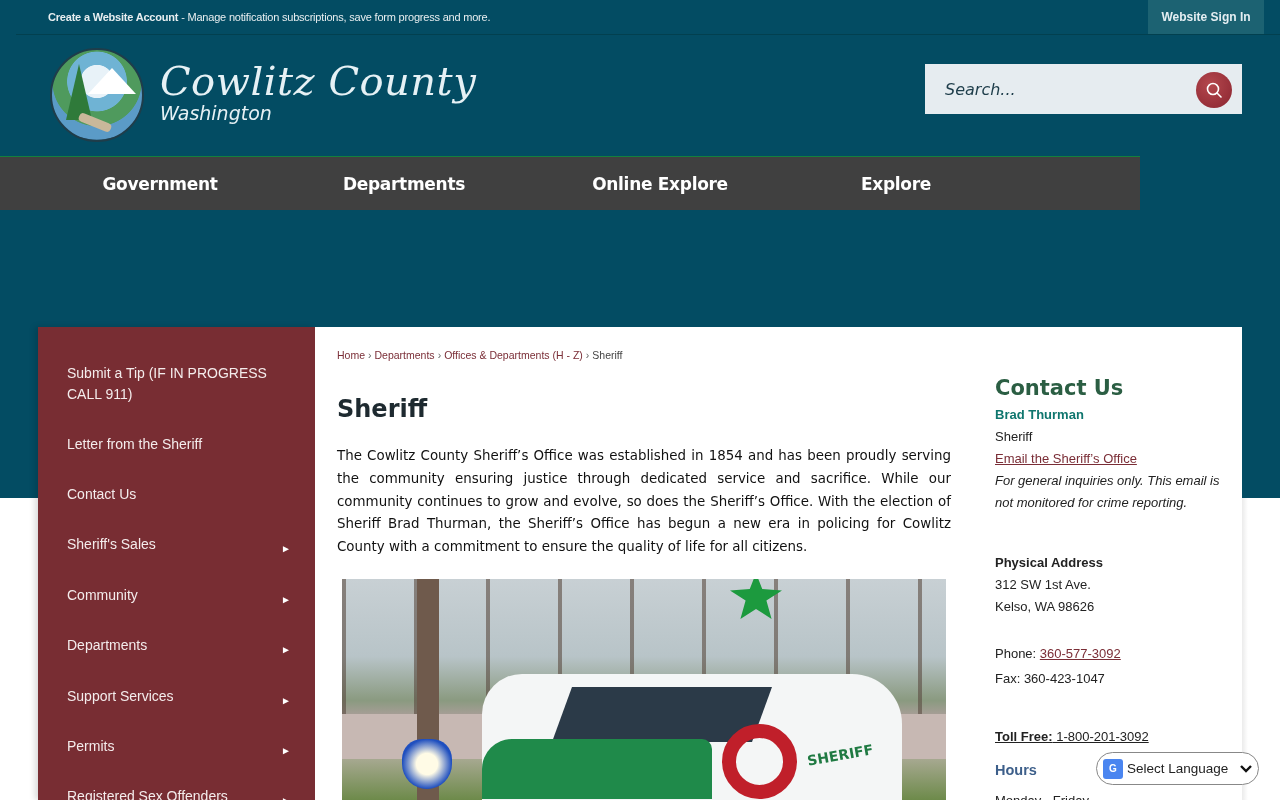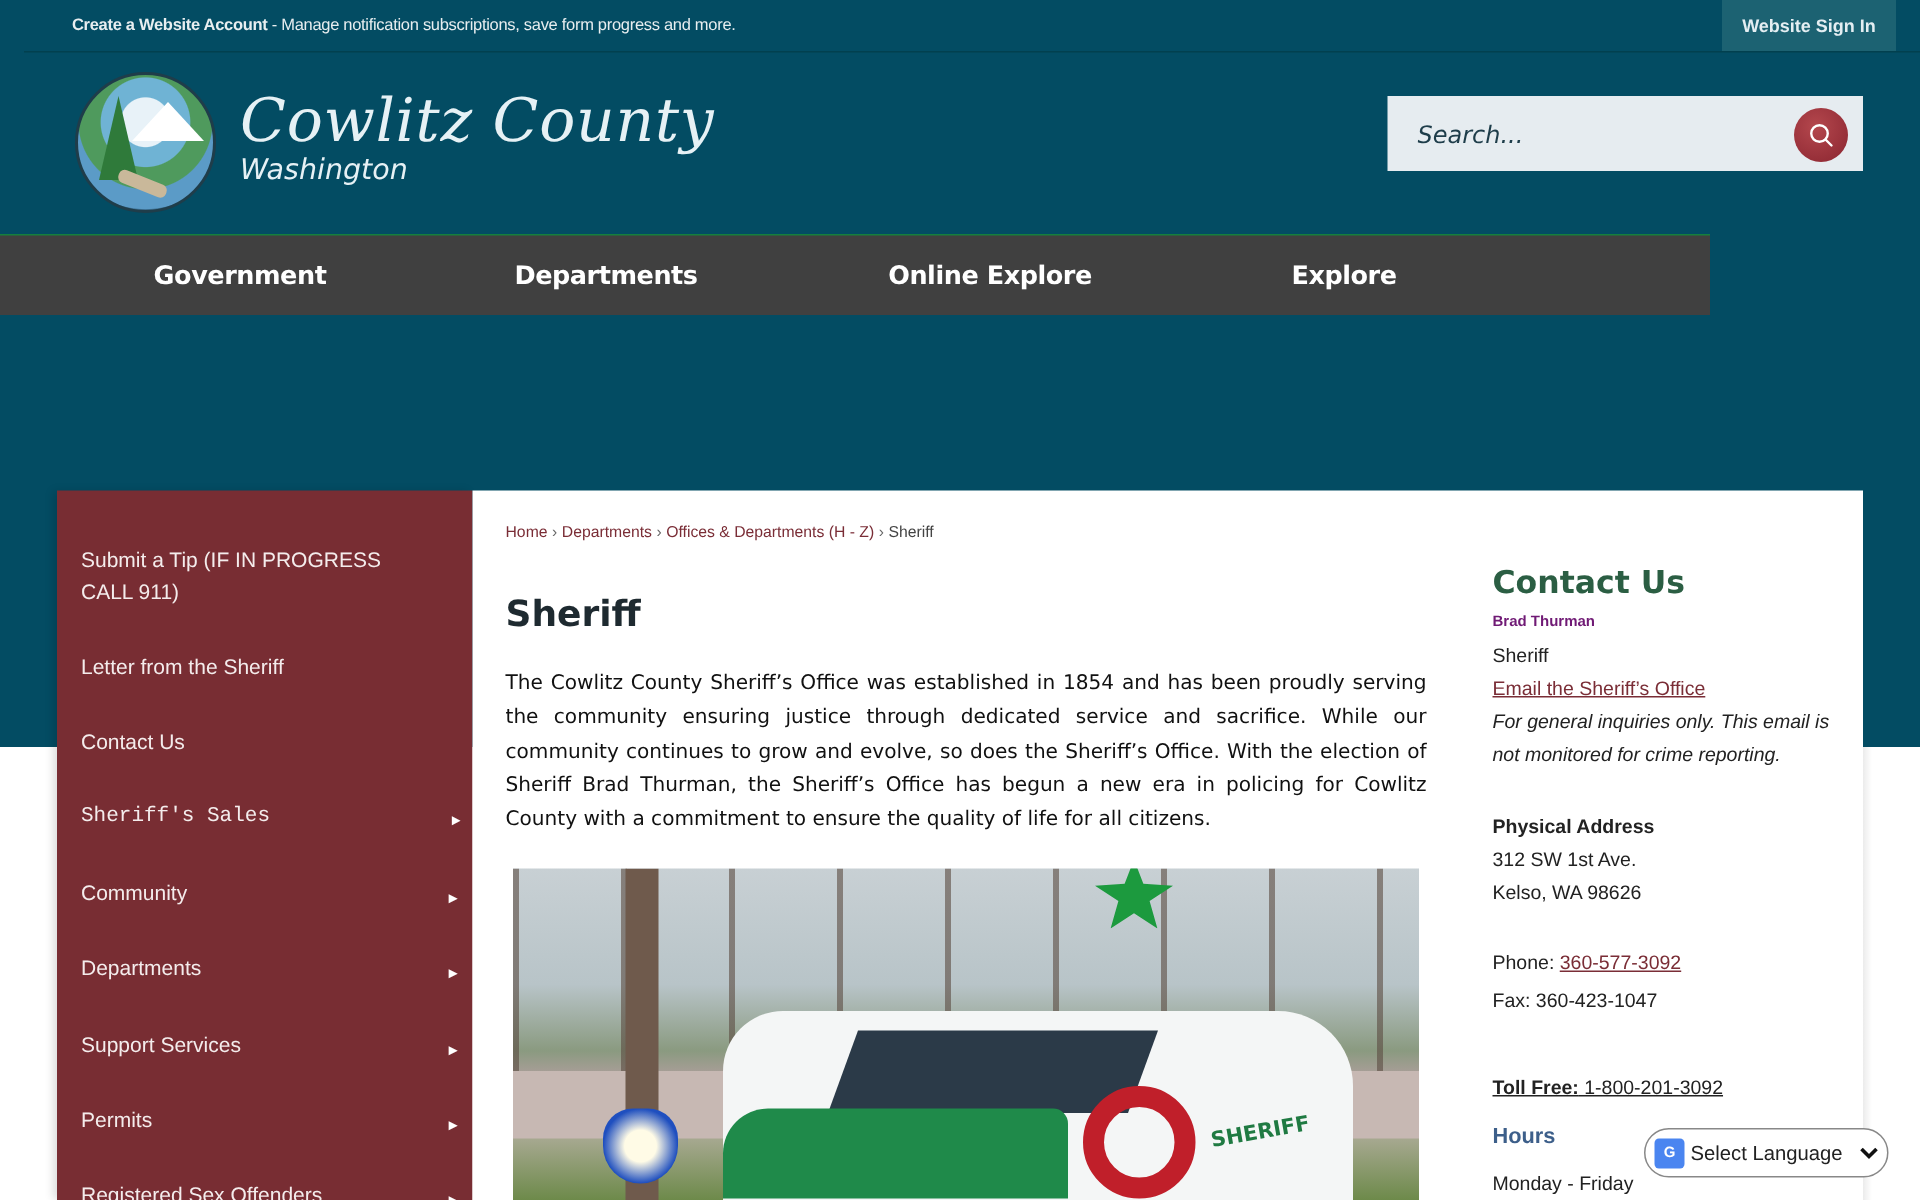--- a/index.html
+++ b/index.html
@@ -96,22 +96,22 @@
     font-size: 17px; font-weight: bold; color: #ffffff;
     cursor: pointer; letter-spacing: -0.3px;
   }
   
   .sidebar {
     position: absolute; left: 38px; top: 327px; width: 277px; height: 473px;
     background: #782d33;
     box-shadow: -3px 0 6px rgba(0,0,0,0.15);
   }
   .side-item {
-    position: absolute; left: 16px; width: 269px;
-    padding-right: 40px;
+    position: absolute; left: 0; width: 269px;
+    padding-left: 29px; padding-right: 40px;
     font-size: 14px; color: #f4ecec; line-height: 21px;
     cursor: pointer;
   }
   .side-item .arrow {
     position: absolute; right: 16px; top: 4px;
     font-size: 10px; color: #ffffff;
   }
   
   .content {
     position: absolute; left: 315px; top: 327px; width: 927px; height: 473px;
@@ -189,21 +189,21 @@
   }
   
   .contact {
     position: absolute; left: 995px; top: 374px; width: 230px;
     font-size: 13px; color: #222;
   }
   .contact h2 {
     font-family: "DejaVu Sans", sans-serif;
     font-size: 21px; font-weight: bold; color: #2b5e43; line-height: 28px;
   }
-  .contact .name { font-weight: bold; color: #701a75; font-size: 10px; line-height: 22px; margin-top: 2px; }
+  .contact .name { font-weight: bold; color: #0f766e; font-size: 13px; line-height: 22px; margin-top: 2px; }
   .contact .line { line-height: 22px; }
   .contact a { color: #7a2d36; text-decoration: underline; cursor: pointer; }
   .contact .note { font-style: italic; line-height: 22px; color: #222; }
   .contact .label { font-weight: bold; }
   .contact h3 {
     font-size: 14.5px; font-weight: bold; color: #3d5f8a;
   }
   
   .lang {
     position: absolute; left: 1096px; top: 752px; width: 163px; height: 33px;
@@ -263,21 +263,21 @@
 <aside class="sidebar">
   <div class="side-item" style="top:36px;">
     <span>Submit a Tip (IF IN PROGRESS CALL 911)</span>
   </div>
   <div class="side-item" style="top:107px;">
     <span>Letter from the Sheriff</span>
   </div>
   <div class="side-item" style="top:157px;">
     <span>Contact Us</span>
   </div>
-  <div class="side-item" style="top:207px;font-family:Liberation Mono, monospace;">
+  <div class="side-item" style="top:207px;">
     <span>Sheriff's Sales</span>
     <span class="arrow">►</span>
   </div>
   <div class="side-item" style="top:258px;">
     <span>Community</span>
     <span class="arrow">►</span>
   </div>
   <div class="side-item" style="top:308px;">
     <span>Departments</span>
     <span class="arrow">►</span>
@@ -317,21 +317,21 @@
 </main>
 <div class="content-shadow"></div>
 
 <section class="contact">
   <h2>Contact Us</h2>
   <div class="name">Brad Thurman</div>
   <div class="line">Sheriff</div>
   <div class="line"><a>Email the Sheriff’s Office</a></div>
   <div class="note">For general inquiries only. This email is not monitored for crime reporting.</div>
 
-  <div class="line label" style="margin-top:26px;">Physical Address</div>
+  <div class="line label" style="margin-top:38px;">Physical Address</div>
   <div class="line">312 SW 1st Ave.</div>
   <div class="line">Kelso, WA 98626</div>
 
   <div class="line" style="margin-top:25px;">
     <span>Phone: </span><a>360-577-3092</a>
   </div>
   <div class="line" style="margin-top:3px;">Fax: 360-423-1047</div>
 
   <div class="line" style="margin-top:36px;text-decoration:underline;">
     <span class="label">Toll Free:</span><span> 1-800-201-3092</span>

